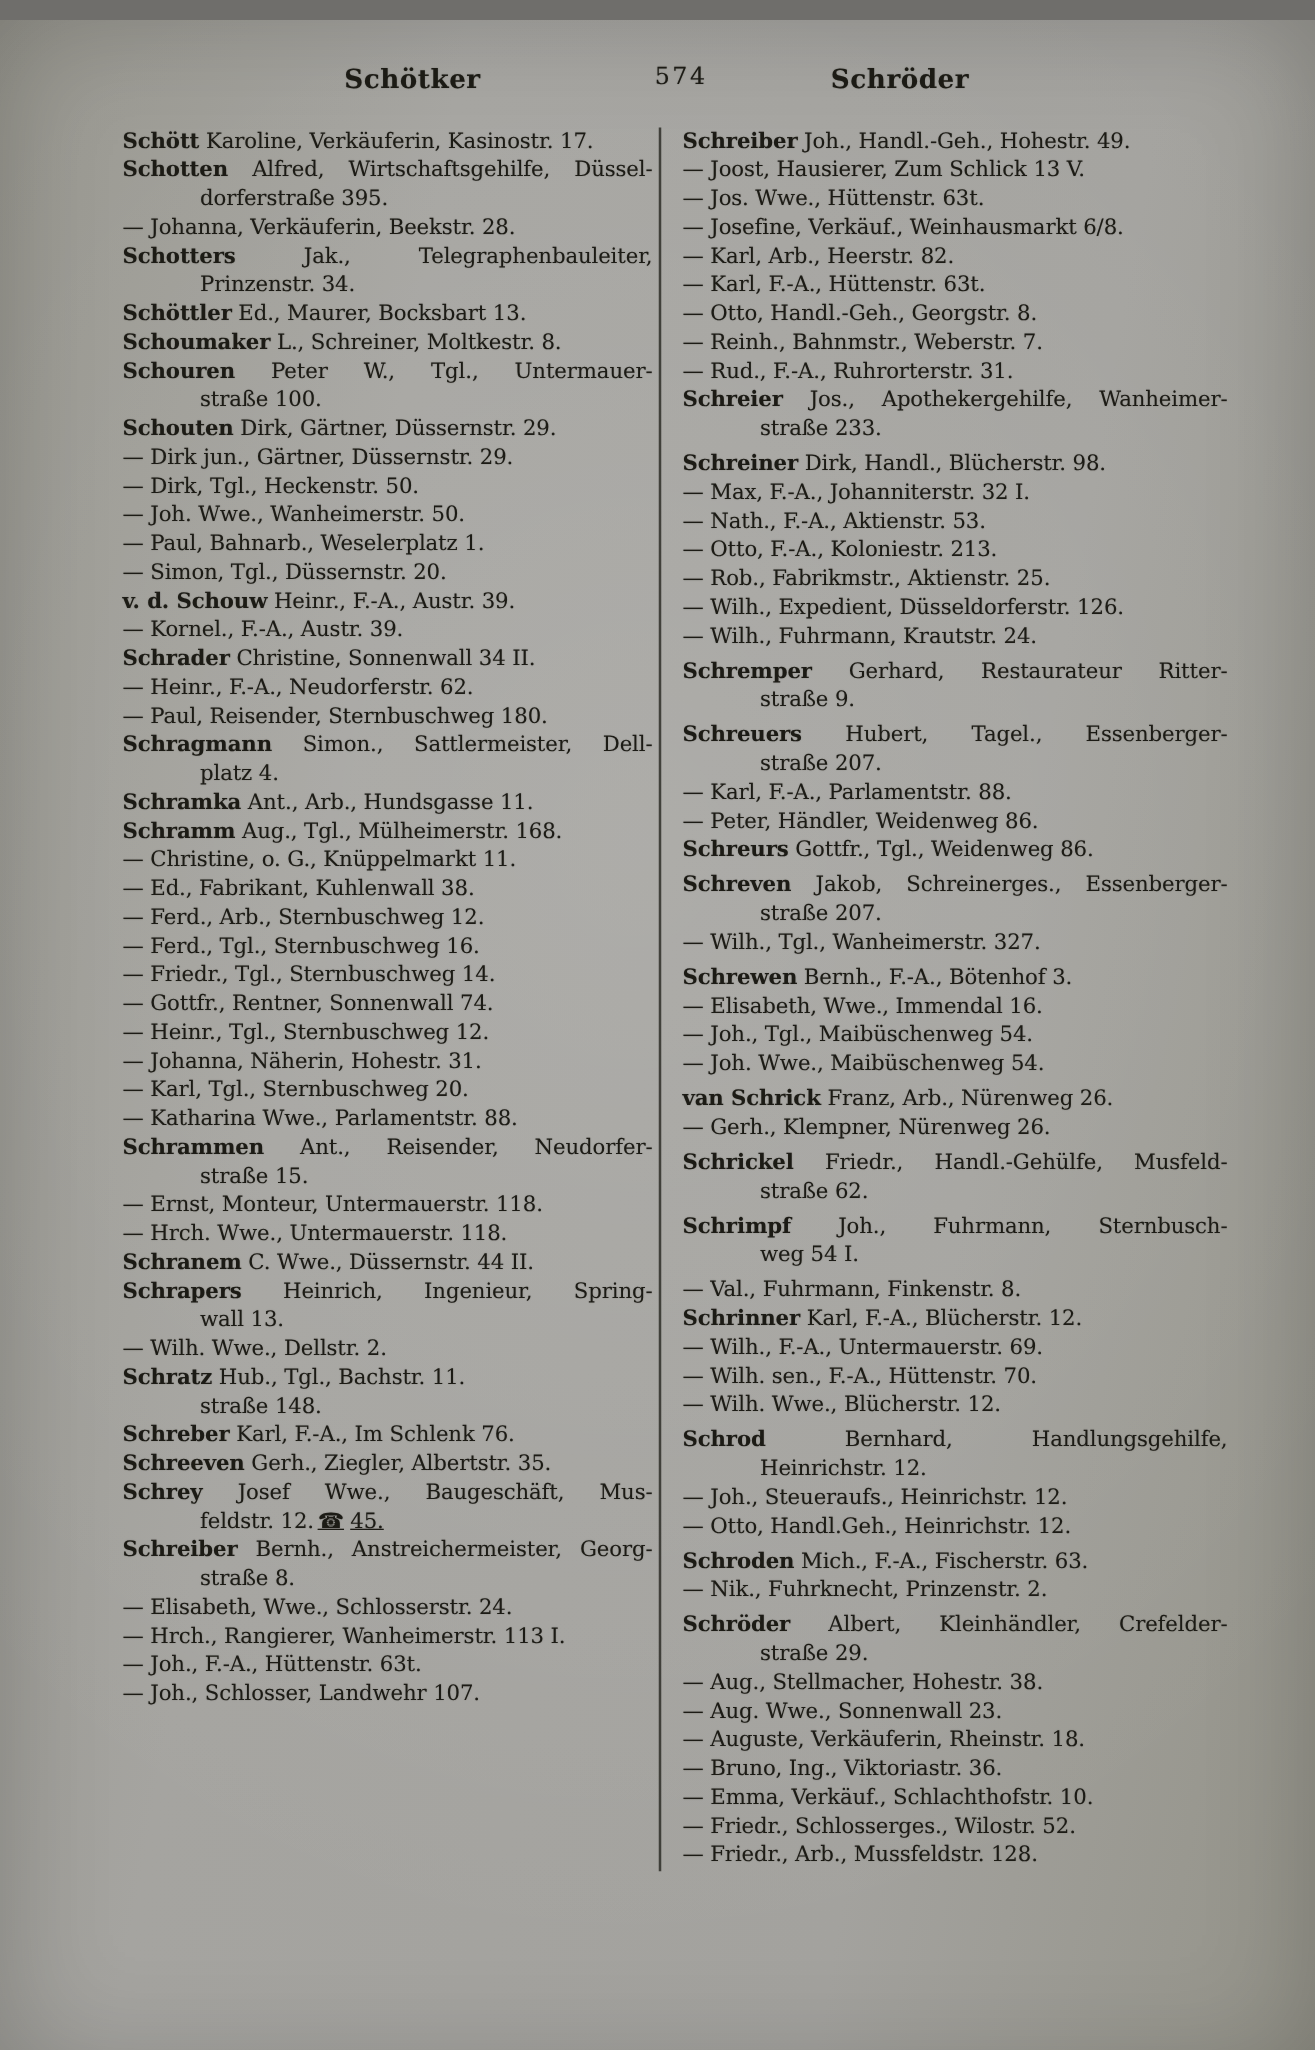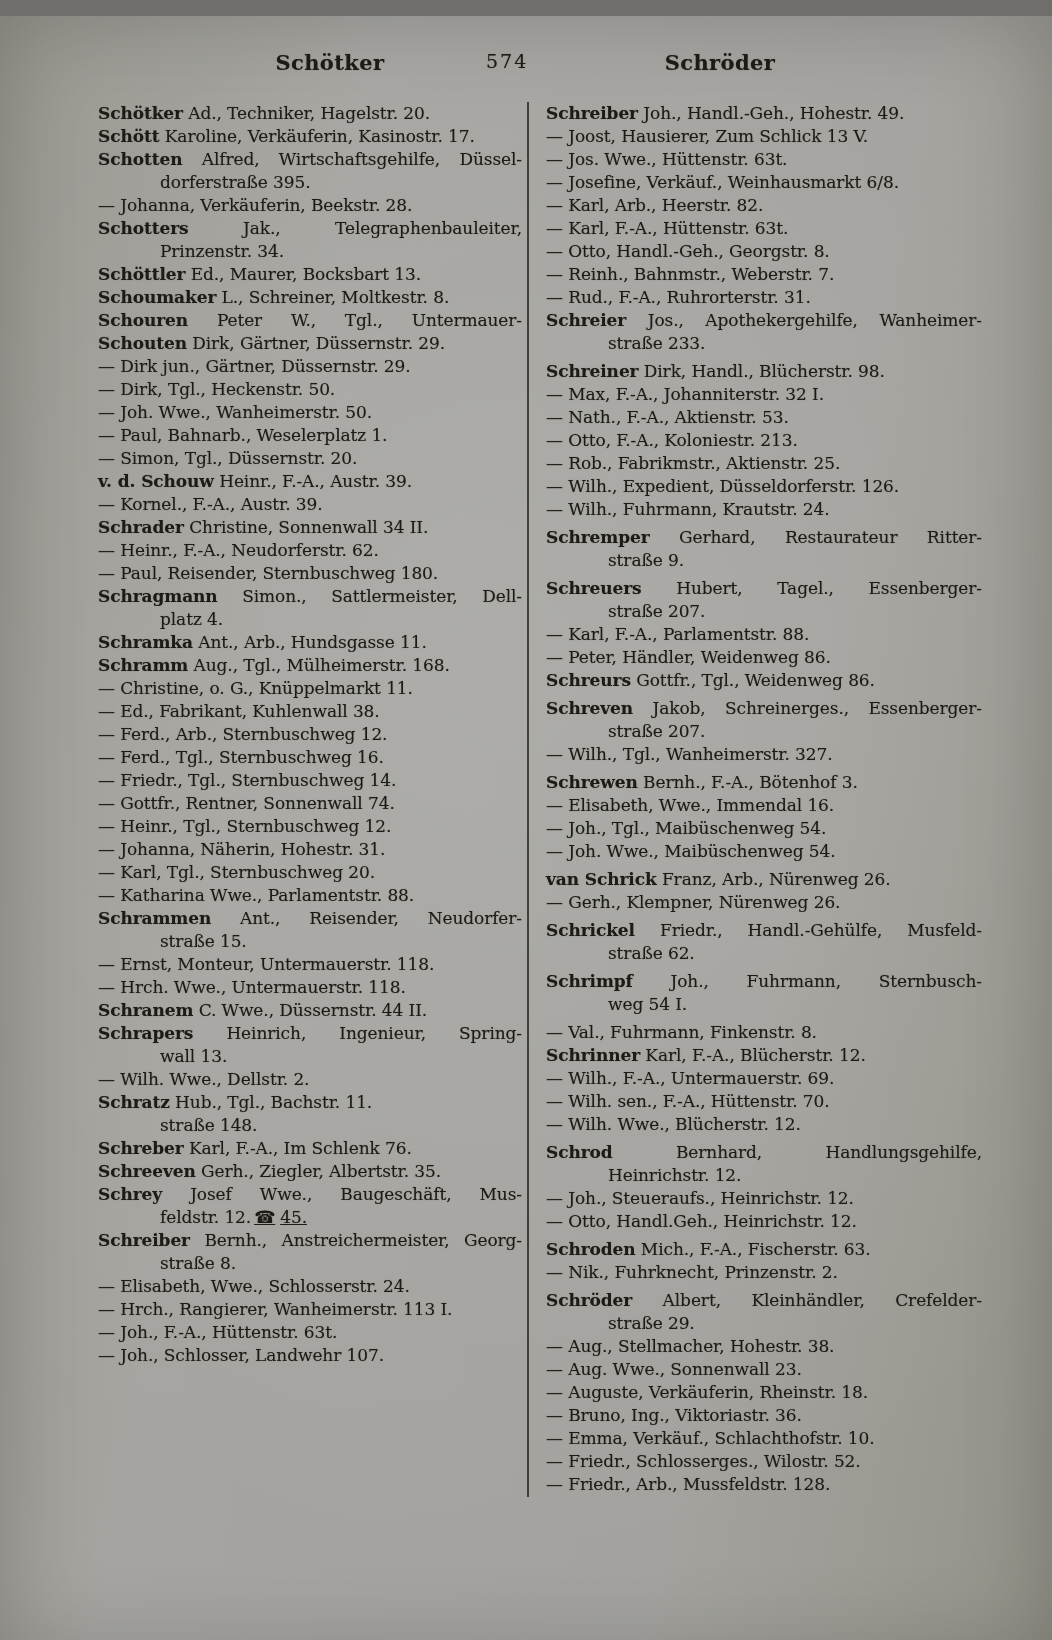--- a/index.html
+++ b/index.html
@@ -20,21 +20,21 @@
   }
   .hdr {
     position: absolute;
     top: 34px;
     font-weight: bold;
     font-size: 21px;
     letter-spacing: 0.4px;
     text-shadow: 0 0 1px rgba(28,27,21,0.4);
   }
   .hdr-left  { left: 180px; width: 300px; text-align: center; }
-  .hdr-center{ left: 486px; width: 80px;  text-align: left; font-weight: normal; font-size: 19px; letter-spacing: 2px; }
+  .hdr-center{ left: 486px; width: 80px;  text-align: right; font-weight: normal; font-size: 19px; letter-spacing: 2px; }
   .hdr-right { left: 590px; width: 260px; text-align: center; }
   .divider {
     position: absolute;
     left: 527px;
     top: 86px;
     width: 2px;
     height: 1395px;
     background: rgba(35,34,28,0.78);
   }
   .col {
@@ -75,41 +75,41 @@
   <div>
     <span class="hdr hdr-left">Schötker</span>
     <span class="hdr hdr-center">574</span>
     <span class="hdr hdr-right">Schröder</span>
   </div>
 
   <div class="divider"></div>
 
   <div class="col col-left">
 
-      <div class="line"><span class="surname">Schötker</span><span> Ad., Techniker, Hagelstr. 20.</span></div>
 
 
       <div class="line"><span class="surname">Schött</span><span> Karoline, Verkäuferin, Kasinostr. 17.</span></div>
 
       <div class="line justify"><span class="surname">Schotten</span><span> Alfred, Wirtschaftsgehilfe, Düssel-</span></div>
 
       <div class="line indent"><span>dorferstraße 395.</span></div>
 
       <div class="line"><span>— Johanna, Verkäuferin, Beekstr. 28.</span></div>
 
       <div class="line justify"><span class="surname">Schotters</span><span> Jak., Telegraphenbauleiter,</span></div>
 
       <div class="line indent"><span>Prinzenstr. 34.</span></div>
 
       <div class="line"><span class="surname">Schöttler</span><span> Ed., Maurer, Bocksbart 13.</span></div>
 
       <div class="line"><span class="surname">Schoumaker</span><span> L., Schreiner, Moltkestr. 8.</span></div>
 
       <div class="line justify"><span class="surname">Schouren</span><span> Peter W., Tgl., Untermauer-</span></div>
 
+      <div class="line indent"><span>straße 100.</span></div>
 
       <div class="line"><span class="surname">Schouten</span><span> Dirk, Gärtner, Düssernstr. 29.</span></div>
 
       <div class="line"><span>— Dirk jun., Gärtner, Düssernstr. 29.</span></div>
 
       <div class="line"><span>— Dirk, Tgl., Heckenstr. 50.</span></div>
 
       <div class="line"><span>— Joh. Wwe., Wanheimerstr. 50.</span></div>
 
       <div class="line"><span>— Paul, Bahnarb., Weselerplatz 1.</span></div>

